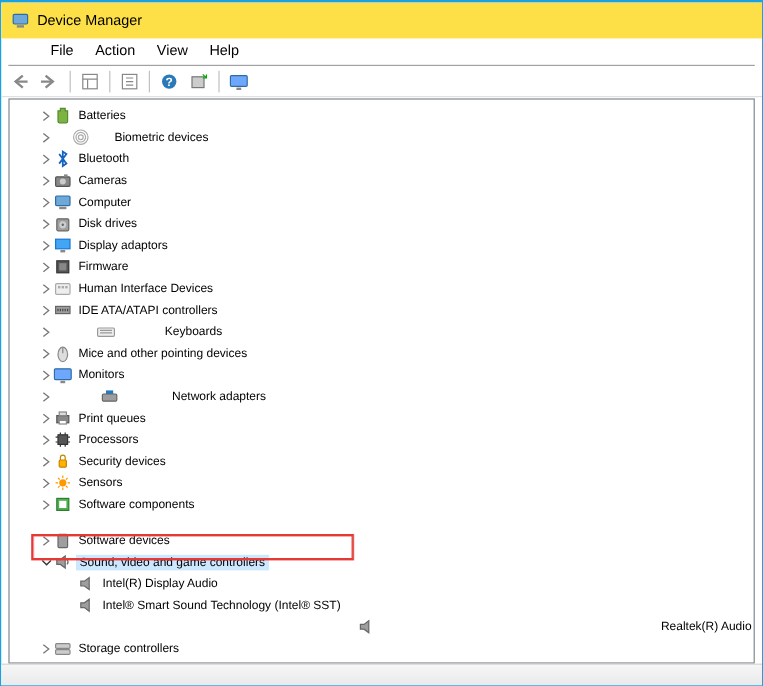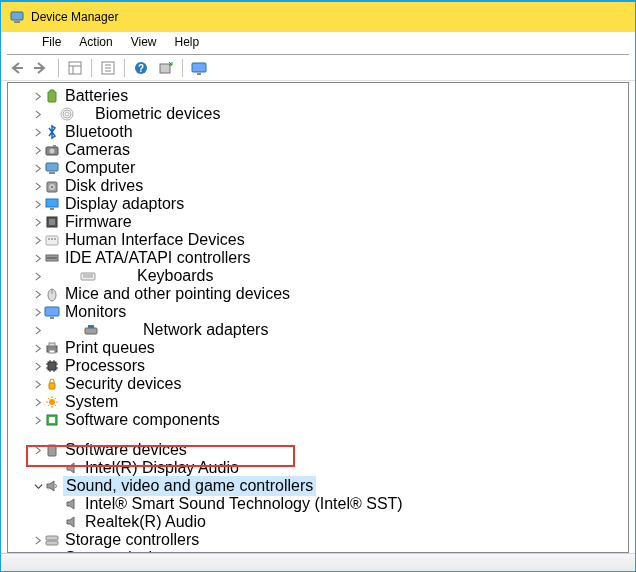--- a/index.html
+++ b/index.html
@@ -7,21 +7,21 @@
   .titlebar { display: flex; align-items: center; height: 30px; padding: 0 8px; gap: 6px; background: #fde047; }
   .titlebar .icon { width: 16px; height: 16px; }
   .titlebar .title { font-size: 12px; color: #000; }
   .menubar { height: 20px; display: flex; align-items: center; padding: 0 4px; gap: 2px; margin-left: 29px; }
   .menubar .menu-item { padding: 2px 8px; cursor: default; }
   .toolbar-sep { height: 1px; background: #a0a0a0; margin: 2px 6px 0 6px; }
   .toolbar { height: 26px; display: flex; align-items: center; padding: 0 4px; gap: 1px; border-bottom: 1px solid #e0e0e0; }
   .tool-btn { width: 24px; height: 22px; display: flex; align-items: center; justify-content: center; border: 1px solid transparent; }
   .tool-sep { width: 1px; height: 18px; background: #c0c0c0; margin: 0 3px; }
   .content { position: absolute; top: 80px; bottom: 18px; left: 6px; right: 6px; border: 1px solid #828790; background: #fff; overflow: hidden; }
-  .tree { padding: 4px 0 0 0; overflow-y: auto; overflow-x: hidden; height: 100%; font-size: 16px; }
+  .tree { padding: 4px 0 0 0; overflow-y: auto; overflow-x: hidden; height: 100%; font-size: 10px; }
   .tree-row { display: flex; align-items: center; height: 18px; white-space: nowrap; }
   .expander { width: 12px; height: 12px; display: flex; align-items: center; justify-content: center; cursor: default; }
   .expander svg { width: 9px; height: 9px; }
   .dev-icon { width: 16px; height: 16px; margin: 0 3px 0 0; flex-shrink: 0; }
   .label { padding: 1px 2px; cursor: default; }
   .selected { background: #cce8ff; color: #000; padding: 1px 3px; }
   .highlight-box { border: 2px solid #e53935; position: absolute; pointer-events: none; }
   .statusbar { position: absolute; bottom: 0; left: 0; right: 0; height: 18px; background: linear-gradient(#f6f6f6, #eaeaea); border-top: 1px solid #d4d4d4; }
 </style>
 </head>
@@ -421,21 +421,21 @@
       </div>
       <div class="tree-row" style="padding-left: 24px;">
         <span class="expander">
           <svg viewBox="0 0 10 10">
             <use href="#chev-right"></use>
           </svg>
         </span>
         <span class="dev-icon"><svg width="16" height="16" viewBox="0 0 16 16">
             <use href="#i-sensor"></use>
           </svg></span>
-        <span class="label">System</span>
+        <span class="label">Sensors</span>
       </div>
       <div class="tree-row" style="padding-left: 24px;">
         <span class="expander">
           <svg viewBox="0 0 10 10">
             <use href="#chev-right"></use>
           </svg>
         </span>
         <span class="dev-icon"><svg width="16" height="16" viewBox="0 0 16 16">
             <use href="#i-swcomp"></use>
           </svg></span>
@@ -444,47 +444,47 @@
       <div class="tree-row" style="padding-left: 24px; margin-top: 12px;">
         <span class="expander">
           <svg viewBox="0 0 10 10">
             <use href="#chev-right"></use>
           </svg>
         </span>
         <span class="dev-icon"><svg width="16" height="16" viewBox="0 0 16 16">
             <use href="#i-swdev"></use>
           </svg></span>
         <span class="label">Software devices</span>
+      </div>
+      <div class="tree-row" style="padding-left: 24px;">
+        <span class="expander">
+          <svg viewBox="0 0 10 10">
+            <use href="#chev-down"></use>
+          </svg>
+        </span>
+        <span class="dev-icon"><svg width="16" height="16" viewBox="0 0 16 16">
+            <use href="#i-sound"></use>
+          </svg></span>
+        <span class="label selected">Sound, video and game controllers</span>
       </div>
       <div class="tree-row" style="padding-left: 44px;">
         <span class="expander"></span>
         <span class="dev-icon"><svg width="16" height="16" viewBox="0 0 16 16">
             <use href="#i-speaker"></use>
           </svg></span>
         <span class="label">Intel(R) Display Audio</span>
       </div>
-      <div class="tree-row" style="padding-left: 24px;">
-        <span class="expander">
-          <svg viewBox="0 0 10 10">
-            <use href="#chev-down"></use>
-          </svg>
-        </span>
-        <span class="dev-icon"><svg width="16" height="16" viewBox="0 0 16 16">
-            <use href="#i-sound"></use>
-          </svg></span>
-        <span class="label selected">Sound, video and game controllers</span>
-      </div>
       <div class="tree-row" style="padding-left: 44px;">
         <span class="expander"></span>
         <span class="dev-icon"><svg width="16" height="16" viewBox="0 0 16 16">
             <use href="#i-speaker"></use>
           </svg></span>
         <span class="label">Intel® Smart Sound Technology (Intel® SST)</span>
       </div>
-      <div class="tree-row" style="padding-left: 44px;">
+      <div class="tree-row" style="padding-left: 44px; justify-content: space-between;">
         <span class="expander"></span>
         <span class="dev-icon"><svg width="16" height="16" viewBox="0 0 16 16">
             <use href="#i-speaker"></use>
           </svg></span>
         <span class="label">Realtek(R) Audio</span>
       </div>
       <div class="tree-row" style="padding-left: 24px;">
         <span class="expander">
           <svg viewBox="0 0 10 10">
             <use href="#chev-right"></use>

